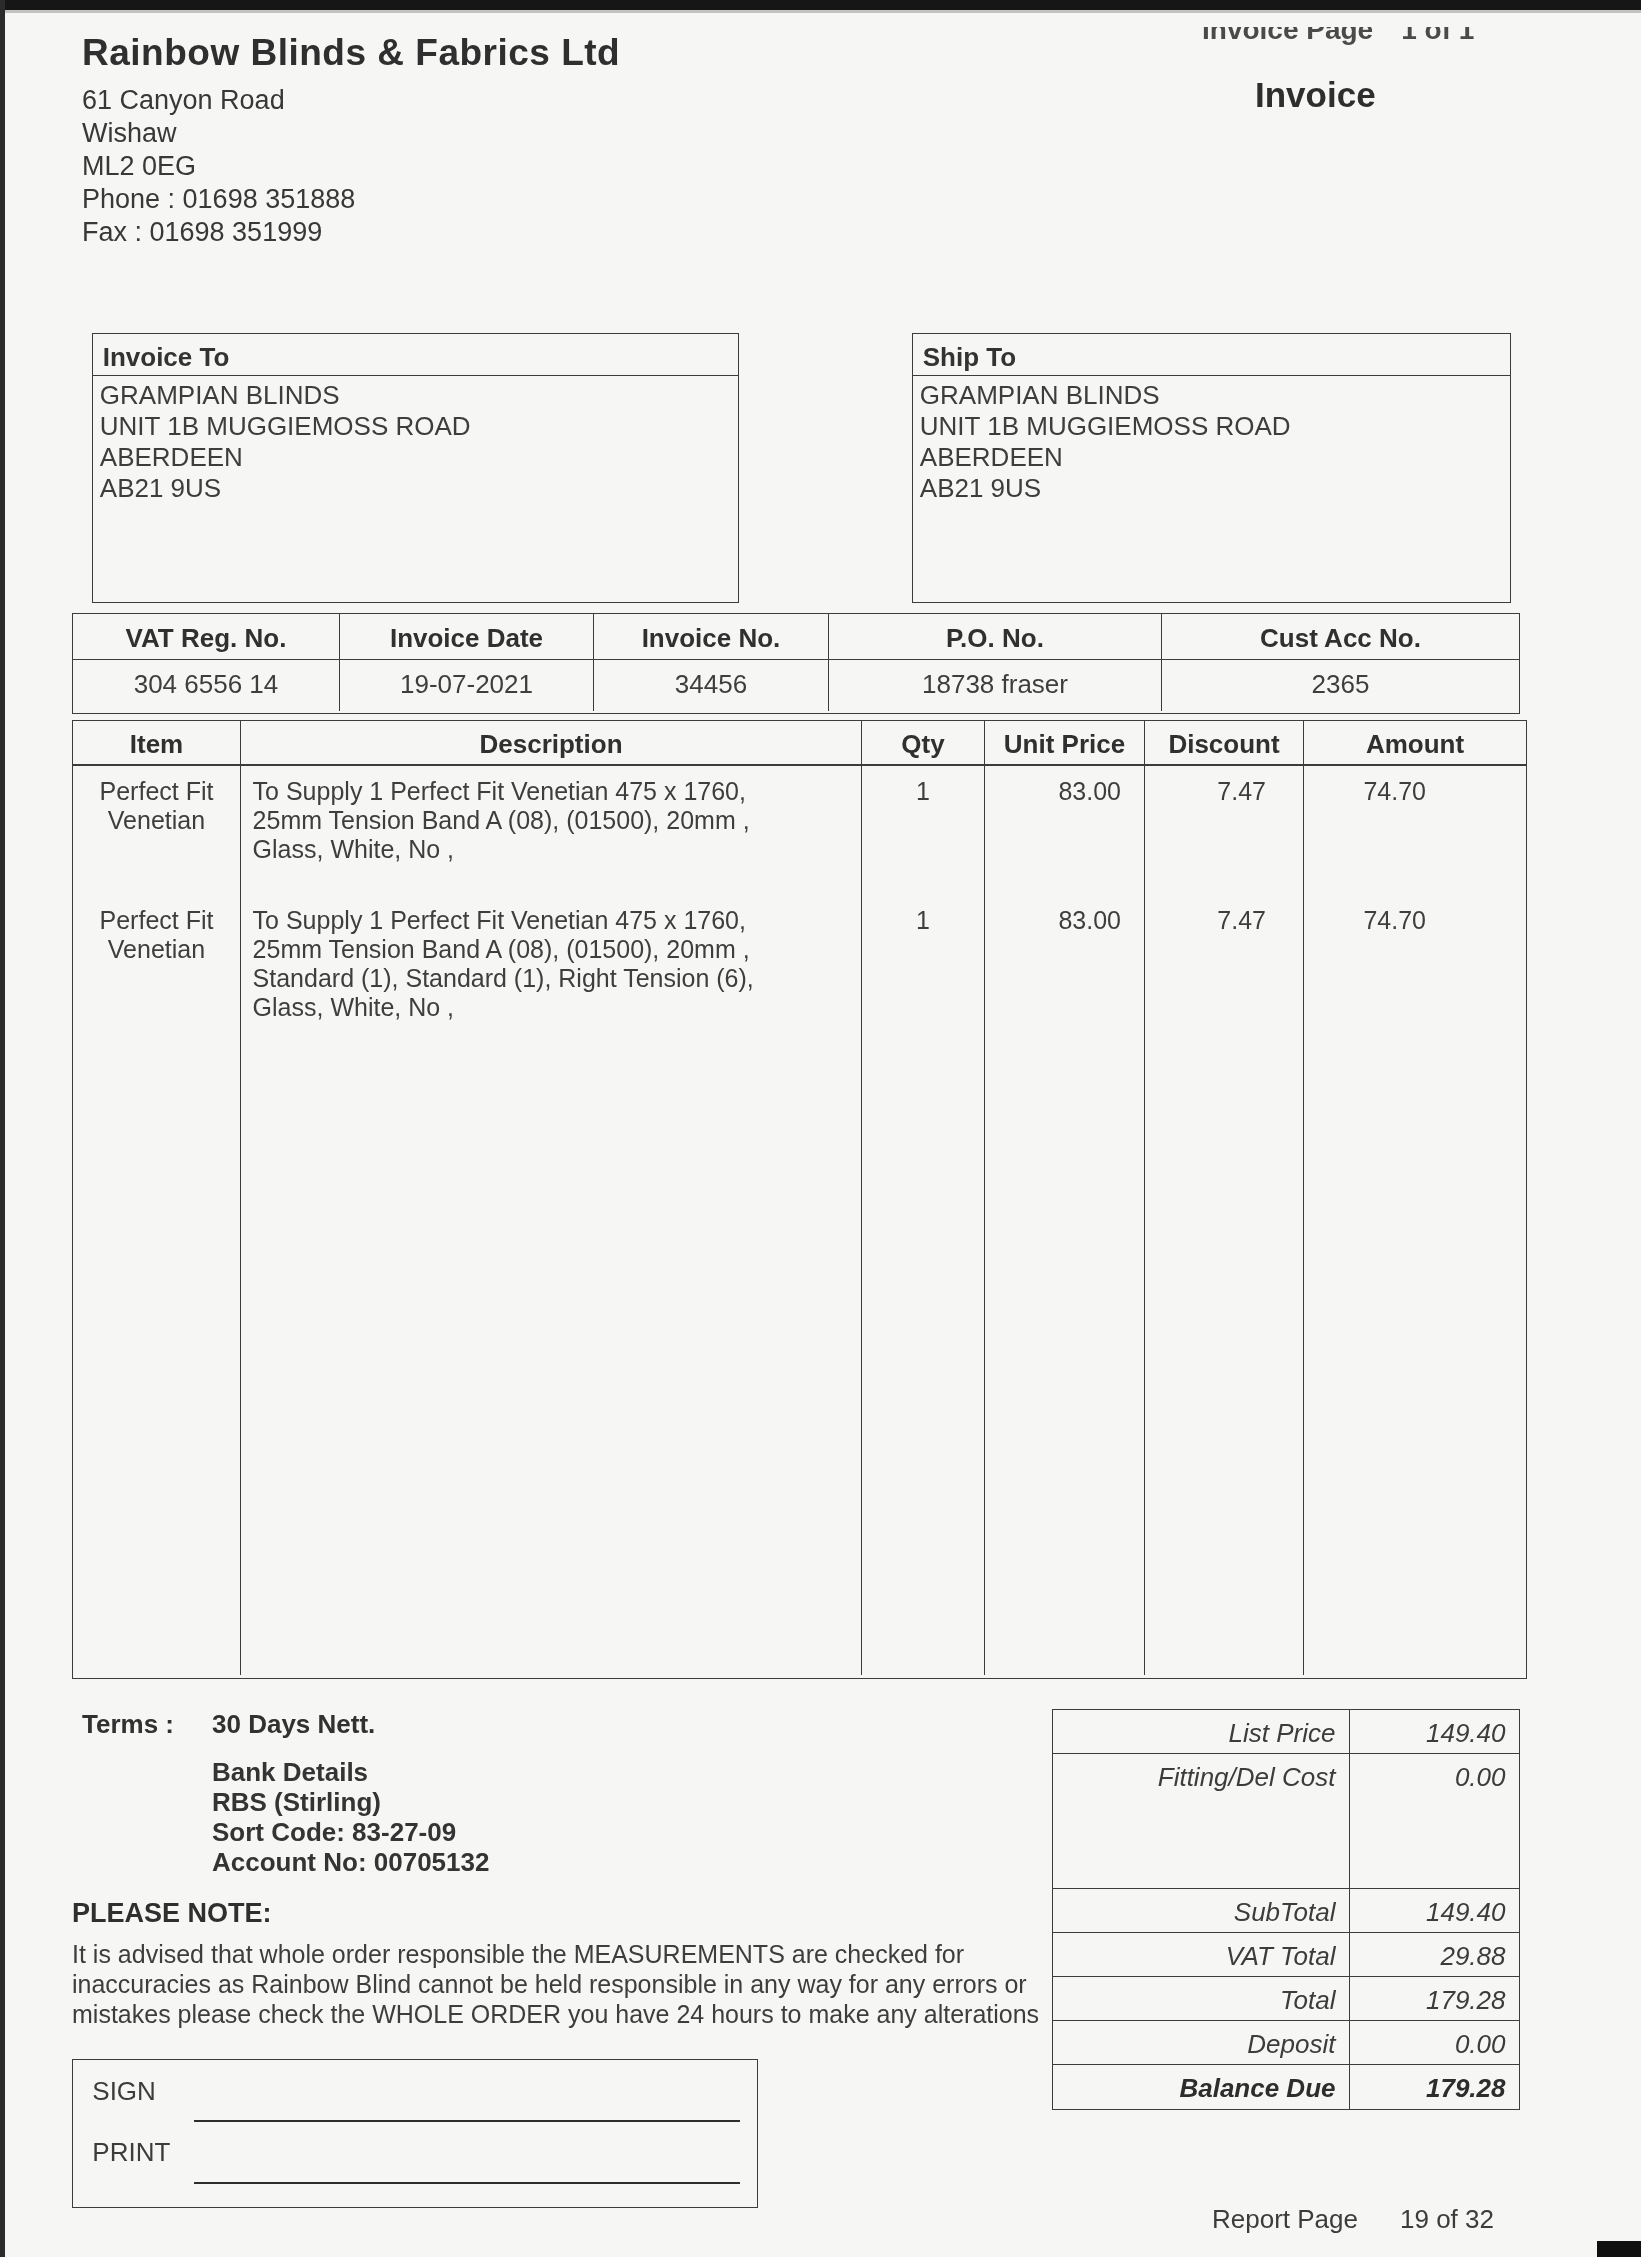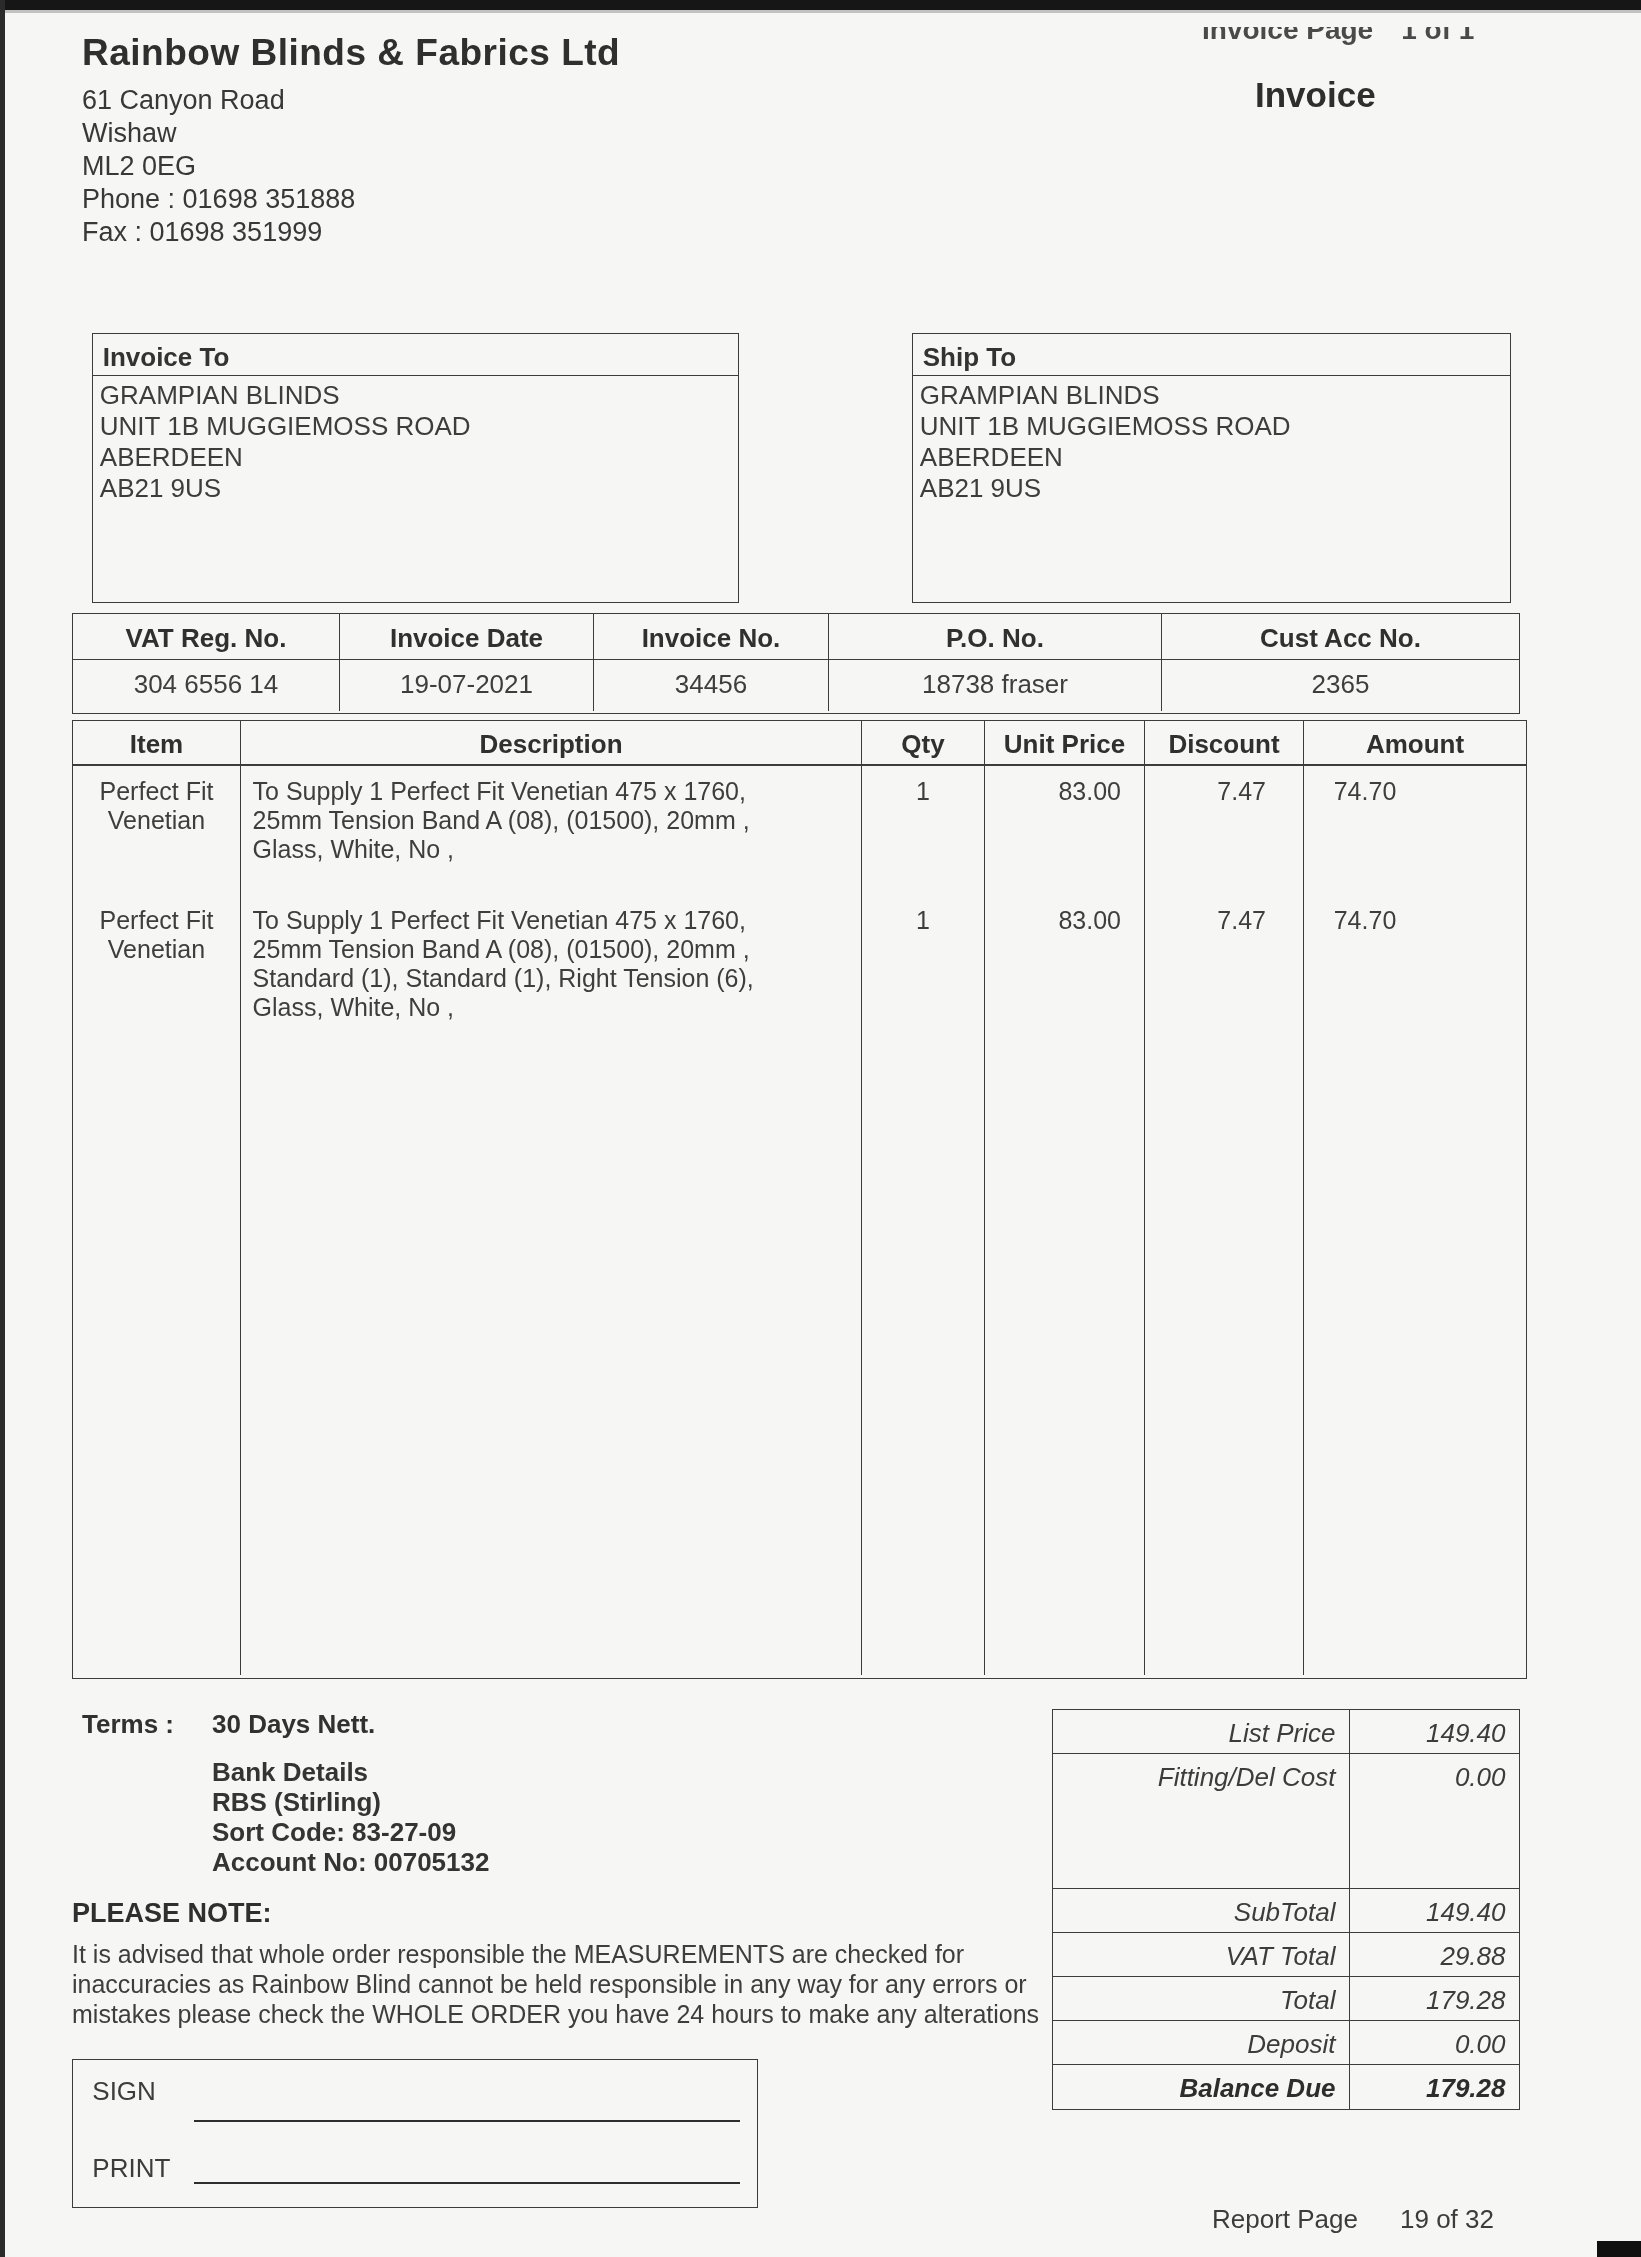--- a/index.html
+++ b/index.html
@@ -56,21 +56,21 @@
   .ihead .cell:first-child { border-left:none; }
   .ibody { height:909px; }
   .ibody .col { border-left:1.9px solid #3c3c3c; padding-top:10.6px; font-size:25px; color:#3e3e3e; }
   .ibody .col:first-child { border-left:none; }
   .rblock { height:129px; line-height:29px; }
   .col.c-item .rblock { text-align:center; }
   .col.c-desc .rblock { padding-left:11.6px; }
   .col.c-qty .rblock { text-align:center; }
   .col.c-up .rblock { text-align:right; padding-right:23px; }
   .col.c-disc .rblock { text-align:right; padding-right:37px; }
-  .col.c-amt .rblock { text-align:center; padding-right:100px; }
+  .col.c-amt .rblock { text-align:right; padding-right:100px; }
 
   
   .terms-label { position:absolute; left:82px; top:1709px; font-size:26px; font-weight:bold; color:#313131; }
   .terms-value { position:absolute; left:212px; top:1709px; font-size:26px; font-weight:bold; color:#313131; }
   .bank { position:absolute; left:212px; top:1757px; font-size:26px; font-weight:bold; line-height:30px; color:#343434; }
   .please-note { position:absolute; left:72px; top:1898px; font-size:27px; font-weight:bold; color:#2f2f2f; }
   .note { position:absolute; left:72px; top:1939px; font-size:25px; line-height:30px; color:#3d3d3d; }
 
   
   .totals { position:absolute; left:1052px; top:1709px; width:468px; border:1.9px solid #3c3c3c;font-style:italic; }
@@ -78,21 +78,21 @@
   .t-row:last-child { border-bottom:none; }
   .t-row.tall { height:135px; }
   .t-label { width:297px; border-right:1.9px solid #3c3c3c; text-align:right; padding:7.7px 13.5px 0 0; font-size:26px; color:#3c3c3c; }
   .t-value { flex:1; text-align:right; padding:7.7px 13.5px 0 0; font-size:26px; color:#3c3c3c; }
   .t-row.bold .t-label, .t-row.bold .t-value { font-weight:bold; color:#2d2d2d; }
 
   
   .signbox { position:absolute; left:72px; top:2059px; width:686px; height:149px; border:1.9px solid #3c3c3c; }
   .signbox .lbl { position:absolute; left:19.3px; font-size:26px; color:#3c3c3c; }
   .signbox .lbl.sign { top:16.4px; }
-  .signbox .lbl.print { top:77px;margin-top:16px; }
+  .signbox .lbl.print { top:77px; }
   .sig-line { position:absolute; left:121px; right:17.4px; border-bottom:2.9px solid #2e2e2e; }
   .sig-line.l1 { top:60px; }
   .sig-line.l2 { top:122px; }
 
   
   .footer { position:absolute; left:1212px; top:2204px; display:flex; gap:42px; font-size:26px; color:#3c3c3c; }
 </style>
 </head>
 <body>
 

